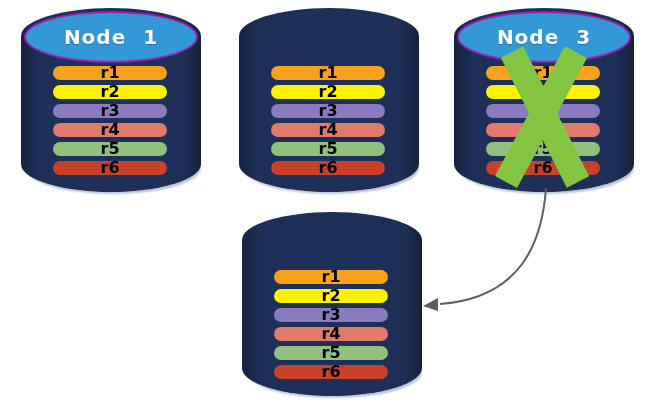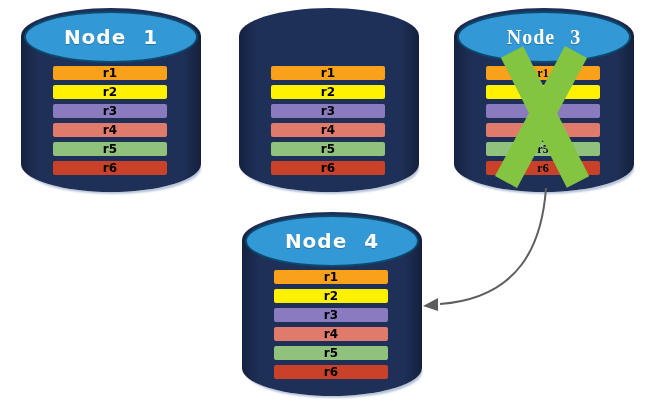--- a/index.html
+++ b/index.html
@@ -8,50 +8,50 @@
 
   .canvas {
     position:relative; width:646px; height:402px;
     background:#ffffff; overflow:hidden;
   }
 
   
   .node { position:absolute; width:180px; height:184px; }
   .node-1 { left:21px;  top:8px; }
   .node-2 { left:239px; top:8px; }
-  .node-3 { left:454px; top:8px;font-family:Liberation Serif, serif; }
+  .node-3 { left:454px; top:8px; }
   .node-4 { left:242px; top:212px; }
 
   .cyl-top-navy, .cyl-body, .cyl-bottom {
     position:absolute; left:0; width:180px;
     background:linear-gradient(90deg,#152240 0%,#1e3058 10%,#1e3058 90%,#14203c 100%);
   }
   .cyl-top-navy { top:0; height:56px; border-radius:50%; }
   .cyl-body     { top:28px; height:128px; }
   .cyl-bottom   { top:128px; height:56px; border-radius:50%;
                   box-shadow:2px 4px 2px -2px rgba(125,150,185,.55); }
 
   .cyl-cap {
     position:absolute; left:3px; top:3px; width:174px; height:52px;
-    border-radius:50%; border:2px solid #0c4a6e;
+    border-radius:50%; border:2px solid #a21caf;
     display:flex; align-items:center; justify-content:center;
   }
   .node-title {
     color:#ffffff; font-size:20px; font-weight:bold;
     letter-spacing:1px; word-spacing:9px;
     text-shadow:0 1px 1px rgba(0,0,0,.25);
   }
 
   .rows {
     position:absolute; left:32px; top:58px; width:114px;
     display:flex; flex-direction:column; gap:5px;
   }
   .row {
-    height:14px; border-radius:2px;
-    font-size:12px; font-weight:bold; color:#000000;
+    height:14px; border-radius:7px;
+    font-size:16px; font-weight:bold; color:#000000;
     line-height:14px; text-align:center;
   }
 
   
   .fail-x { position:absolute; left:488px; top:42px; width:112px; height:150px; z-index:5; }
   .arrow  { position:absolute; left:408px; top:182px; width:150px; height:135px; z-index:4; }
 </style>
 </head>
 <body>
 
@@ -102,23 +102,20 @@
       <div class="row" style="background-color: rgb(224, 123, 107);">r4</div>
       <div class="row" style="background-color: rgb(144, 194, 125);">r5</div>
       <div class="row" style="background-color: rgb(201, 65, 40);">r6</div>
     </div>
   </div>
 
   <div class="node node-4">
     <div class="cyl-top-navy"></div>
     <div class="cyl-body"></div>
     <div class="cyl-bottom"></div>
-    <div class="cyl-cap" style="background-color: rgb(51, 153, 214);">
-      <span class="node-title">Node 4</span>
-    </div>
     <div class="rows">
       <div class="row" style="background-color: rgb(249, 161, 27);">r1</div>
       <div class="row" style="background-color: rgb(255, 241, 0);">r2</div>
       <div class="row" style="background-color: rgb(138, 123, 190);">r3</div>
       <div class="row" style="background-color: rgb(224, 123, 107);">r4</div>
       <div class="row" style="background-color: rgb(144, 194, 125);">r5</div>
       <div class="row" style="background-color: rgb(201, 65, 40);">r6</div>
     </div>
   </div>
 

